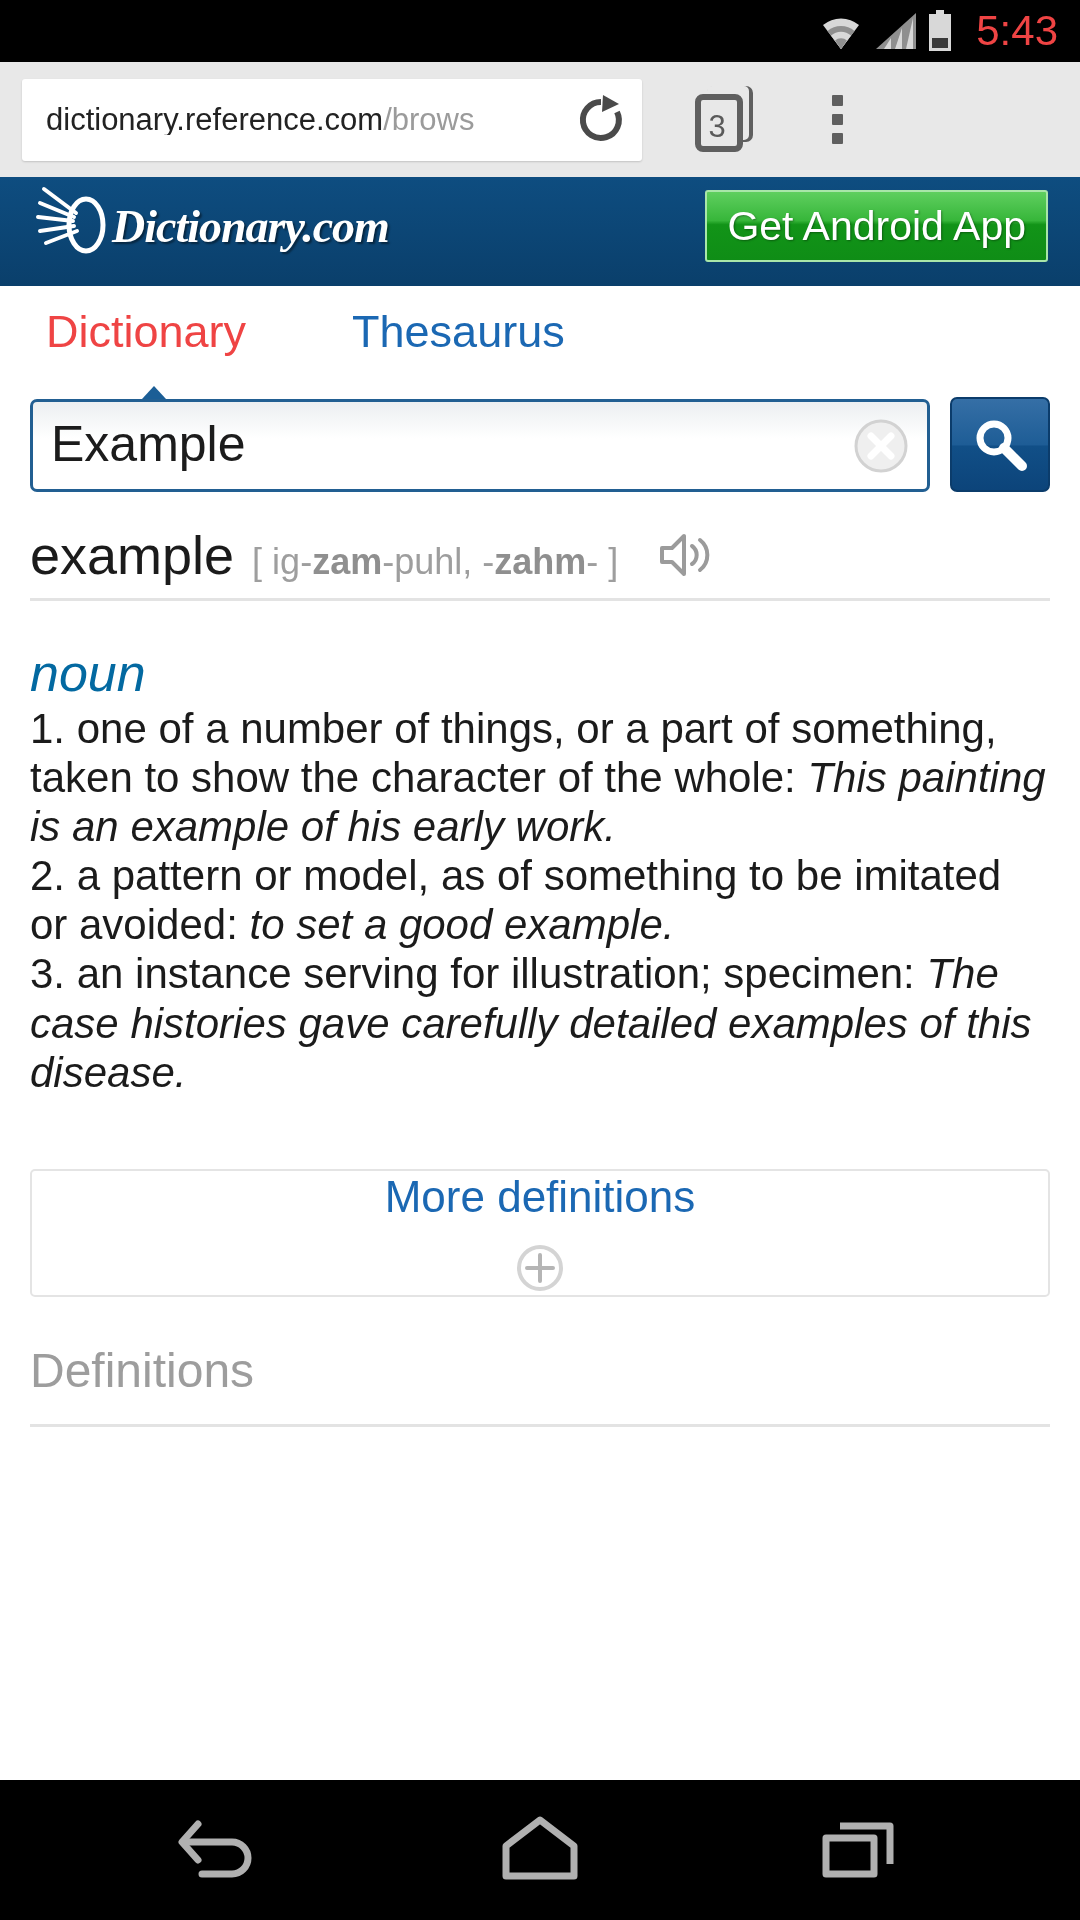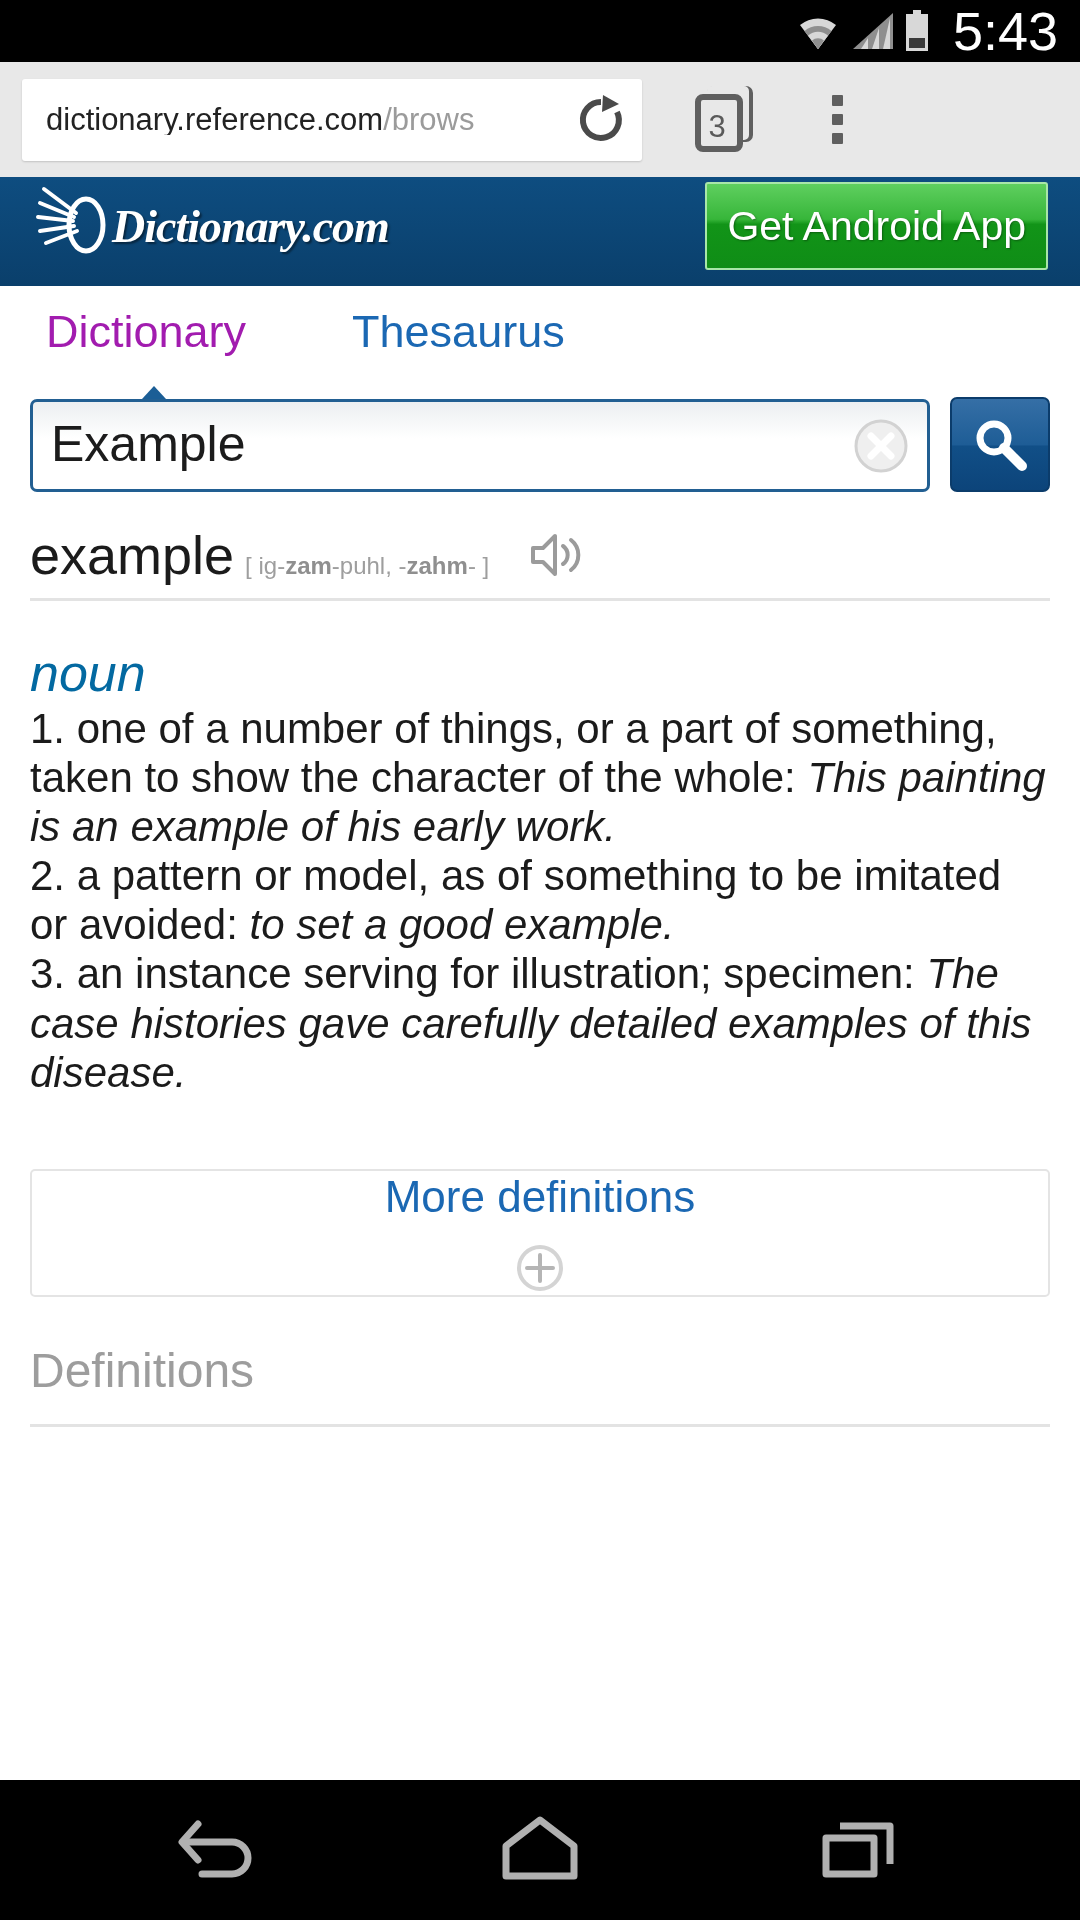--- a/index.html
+++ b/index.html
@@ -30,22 +30,22 @@
     justify-content: flex-end;
     padding-right: 22px;
     flex: 0 0 62px;
   }
   .status-icons {
     display: flex;
     align-items: center;
     gap: 10px;
   }
   .status-clock {
-    color: #ffffff;
-    font-size: 54px;
+    color: #ef4444;
+    font-size: 42px;
     letter-spacing: 0px;
     margin-left: 14px;
     line-height: 1;
     font-family: "Liberation Sans", sans-serif;
   }
   .wifi-icon, .signal-icon, .battery-icon { display: block; }
 
   
   .browser-bar {
     flex: 0 0 115px;
@@ -131,21 +131,21 @@
   .brand-name {
     font-family: "Liberation Serif", serif;
     font-style: italic;
     font-weight: bold;
     font-size: 46px;
     color: #ffffff;
     letter-spacing: -1px;
     text-shadow: 2px 2px 2px rgba(0,0,0,0.45);
   }
   .android-app-btn {
-    height: 88px;
+    height: 72px;
     padding: 0 20px;
     display: flex;
     align-items: center;
     justify-content: center;
     background: linear-gradient(#5fcf5f 0%, #37b63a 42%, #129418 48%, #0f8d16 100%);
     border: 2px solid #a9e6a9;
     border-radius: 3px;
     color: #ffffff;
     font-size: 41px;
     white-space: nowrap;
@@ -158,21 +158,21 @@
     background: #ffffff;
     display: flex;
     align-items: center;
     padding-left: 46px;
     position: relative;
   }
   .nav-tab {
     font-size: 45px;
     white-space: nowrap;
   }
-  .nav-tab.active { color: #a21caf; }
+  .nav-tab.active { color: #ef4444; }
   .nav-tab.link   { color: #1b68b3; }
   .nav-tab-1 { margin-right: 106px; }
   .nav-tab-2 { margin-right: 76px; }
 
   
   .search-zone {
     flex: 0 0 128px;
     background: #ffffff;
     position: relative;
     display: flex;
@@ -239,23 +239,23 @@
     padding-top: 22px;
     padding-bottom: 16px;
     border-bottom: 3px solid #e3e3e3;
   }
   .headword {
     font-size: 54px;
     color: #1b1b1b;
     line-height: 1;
   }
   .pronunciation {
-    font-size: 24px;
+    font-size: 36px;
     color: #9e9e9e;
-    margin-left: 11px;
+    margin-left: 18px;
     line-height: 1;
     white-space: nowrap;
   }
   .pronunciation b { color: #8f8f8f; font-weight: bold; }
   .audio-btn {
     margin-left: 40px;
     flex: 0 0 auto;
     align-self: center;
   }
 

